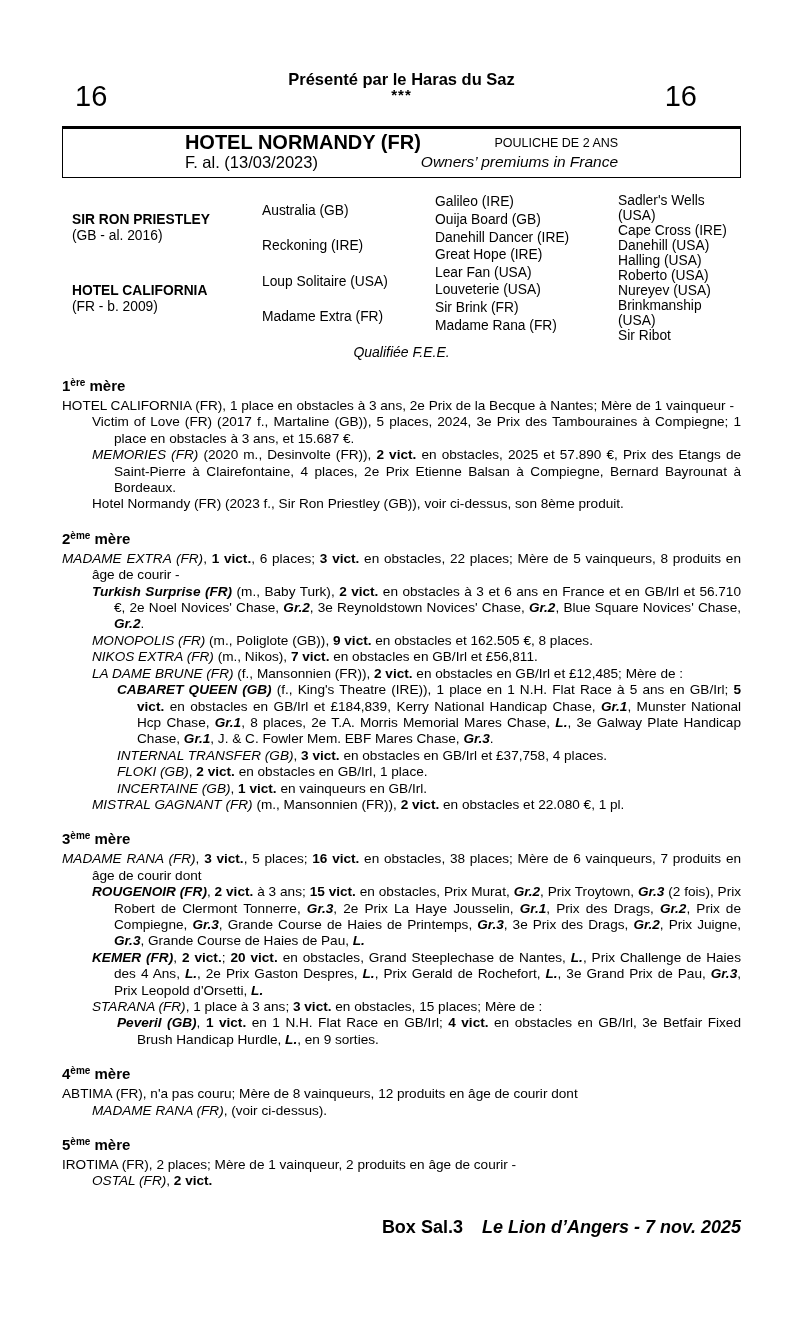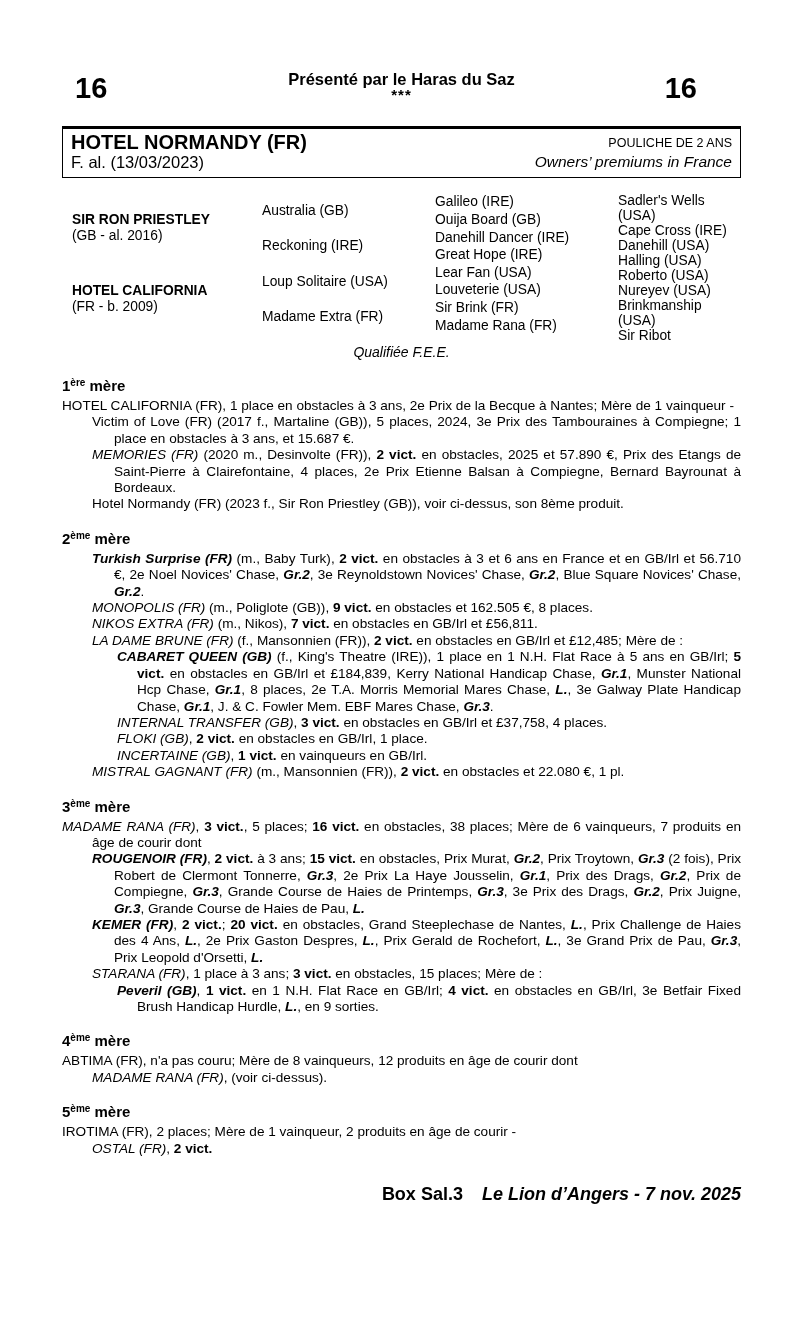--- a/index.html
+++ b/index.html
@@ -6,33 +6,33 @@
   body {
     width:798px; height:1329px;
     background:#ffffff; color:#000;
     font-family:"Liberation Sans", sans-serif;
     overflow:hidden;
   }
   .page { padding:70px 57px 0 62px; }
 
   
   .header { position:relative; height:42px; }
-  .lot-num { position:absolute; top:4px; font-size:29px; font-weight:bold; line-height:28px; }
+  .lot-num { position:absolute; top:12px; font-size:29px; font-weight:normal; line-height:28px; }
   .lot-left { left:13px; }
   .lot-right { right:44px; }
   .presenter-block { text-align:center; }
   .presenter { font-size:16.5px; font-weight:bold; line-height:19px; }
   .stars { font-size:15px; font-weight:bold; line-height:12px; letter-spacing:1px; }
 
   
   .title-box {
     margin-top:14px;
     border:1.6px solid #000; border-top:3.6px solid #000;
     padding:2px 8px 5px 8px;
-    display:flex; justify-content:space-between; align-items:flex-start;
+    display:flex; justify-content:center; align-items:flex-start;
   }
   .horse-name { font-size:20px; font-weight:bold; line-height:22px; }
   .horse-details { font-size:16.5px; line-height:19px; }
   .tb-right { text-align:right; }
   .category { font-size:12.5px; line-height:17px; padding-top:4px; }
   .premiums { font-size:15.5px; font-style:italic; line-height:19px; }
 
   
   .pedigree { margin-top:15px; margin-left:10px; display:flex; height:141px; font-size:13.8px; }
   .ped-col { display:flex; flex-direction:column; }
@@ -132,20 +132,21 @@
   <div class="sections">
       <div class="section">
         <div class="sec-heading"><span>1</span><span class="sup">ère</span><span> mère</span></div>
         <div class="para dam"><span>HOTEL CALIFORNIA (FR), 1 place en obstacles à 3 ans, 2e Prix de la Becque à Nantes; Mère de 1 vainqueur -</span></div>
         <div class="para p1"><span>Victim of Love (FR) (2017 f., Martaline (GB)), 5 places, 2024, 3e Prix des Tambouraines à Compiegne; 1 place en obstacles à 3 ans, et 15.687 €.</span></div>
         <div class="para p1"><span class="i">MEMORIES (FR)</span><span> (2020 m., Desinvolte (FR)), </span><span class="b">2 vict.</span><span> en obstacles, 2025 et 57.890 €, Prix des Etangs de Saint-Pierre à Clairefontaine, 4 places, 2e Prix Etienne Balsan à Compiegne, Bernard Bayrounat à Bordeaux.</span></div>
         <div class="para p1"><span>Hotel Normandy (FR) (2023 f., Sir Ron Priestley (GB)), voir ci-dessus, son 8ème produit.</span></div>
       </div>
       <div class="section">
         <div class="sec-heading"><span>2</span><span class="sup">ème</span><span> mère</span></div>
+        <div class="para dam"><span class="i">MADAME EXTRA (FR)</span><span>, </span><span class="b">1 vict.</span><span>, 6 places; </span><span class="b">3 vict.</span><span> en obstacles, 22 places; Mère de 5 vainqueurs, 8 produits en âge de courir -</span></div>
         <div class="para p1"><span class="bi">Turkish Surprise (FR)</span><span> (m., Baby Turk), </span><span class="b">2 vict.</span><span> en obstacles à 3 et 6 ans en France et en GB/Irl et 56.710 €, 2e Noel Novices' Chase, </span><span class="bi">Gr.2</span><span>, 3e Reynoldstown Novices' Chase, </span><span class="bi">Gr.2</span><span>, Blue Square Novices' Chase, </span><span class="bi">Gr.2</span><span>.</span></div>
         <div class="para p1"><span class="i">MONOPOLIS (FR)</span><span> (m., Poliglote (GB)), </span><span class="b">9 vict.</span><span> en obstacles et 162.505 €, 8 places.</span></div>
         <div class="para p1"><span class="i">NIKOS EXTRA (FR)</span><span> (m., Nikos), </span><span class="b">7 vict.</span><span> en obstacles en GB/Irl et £56,811.</span></div>
         <div class="para p1"><span class="i">LA DAME BRUNE (FR)</span><span> (f., Mansonnien (FR)), </span><span class="b">2 vict.</span><span> en obstacles en GB/Irl et £12,485; Mère de :</span></div>
         <div class="para p2"><span class="bi">CABARET QUEEN (GB)</span><span> (f., King's Theatre (IRE)), 1 place en 1 N.H. Flat Race à 5 ans en GB/Irl; </span><span class="b">5 vict.</span><span> en obstacles en GB/Irl et £184,839, Kerry National Handicap Chase, </span><span class="bi">Gr.1</span><span>, Munster National Hcp Chase, </span><span class="bi">Gr.1</span><span>, 8 places, 2e T.A. Morris Memorial Mares Chase, </span><span class="bi">L.</span><span>, 3e Galway Plate Handicap Chase, </span><span class="bi">Gr.1</span><span>, J. &amp; C. Fowler Mem. EBF Mares Chase, </span><span class="bi">Gr.3</span><span>.</span></div>
         <div class="para p2"><span class="i">INTERNAL TRANSFER (GB)</span><span>, </span><span class="b">3 vict.</span><span> en obstacles en GB/Irl et £37,758, 4 places.</span></div>
         <div class="para p2"><span class="i">FLOKI (GB)</span><span>, </span><span class="b">2 vict.</span><span> en obstacles en GB/Irl, 1 place.</span></div>
         <div class="para p2"><span class="i">INCERTAINE (GB)</span><span>, </span><span class="b">1 vict.</span><span> en vainqueurs en GB/Irl.</span></div>
         <div class="para p1"><span class="i">MISTRAL GAGNANT (FR)</span><span> (m., Mansonnien (FR)), </span><span class="b">2 vict.</span><span> en obstacles et 22.080 €, 1 pl.</span></div>
       </div>

